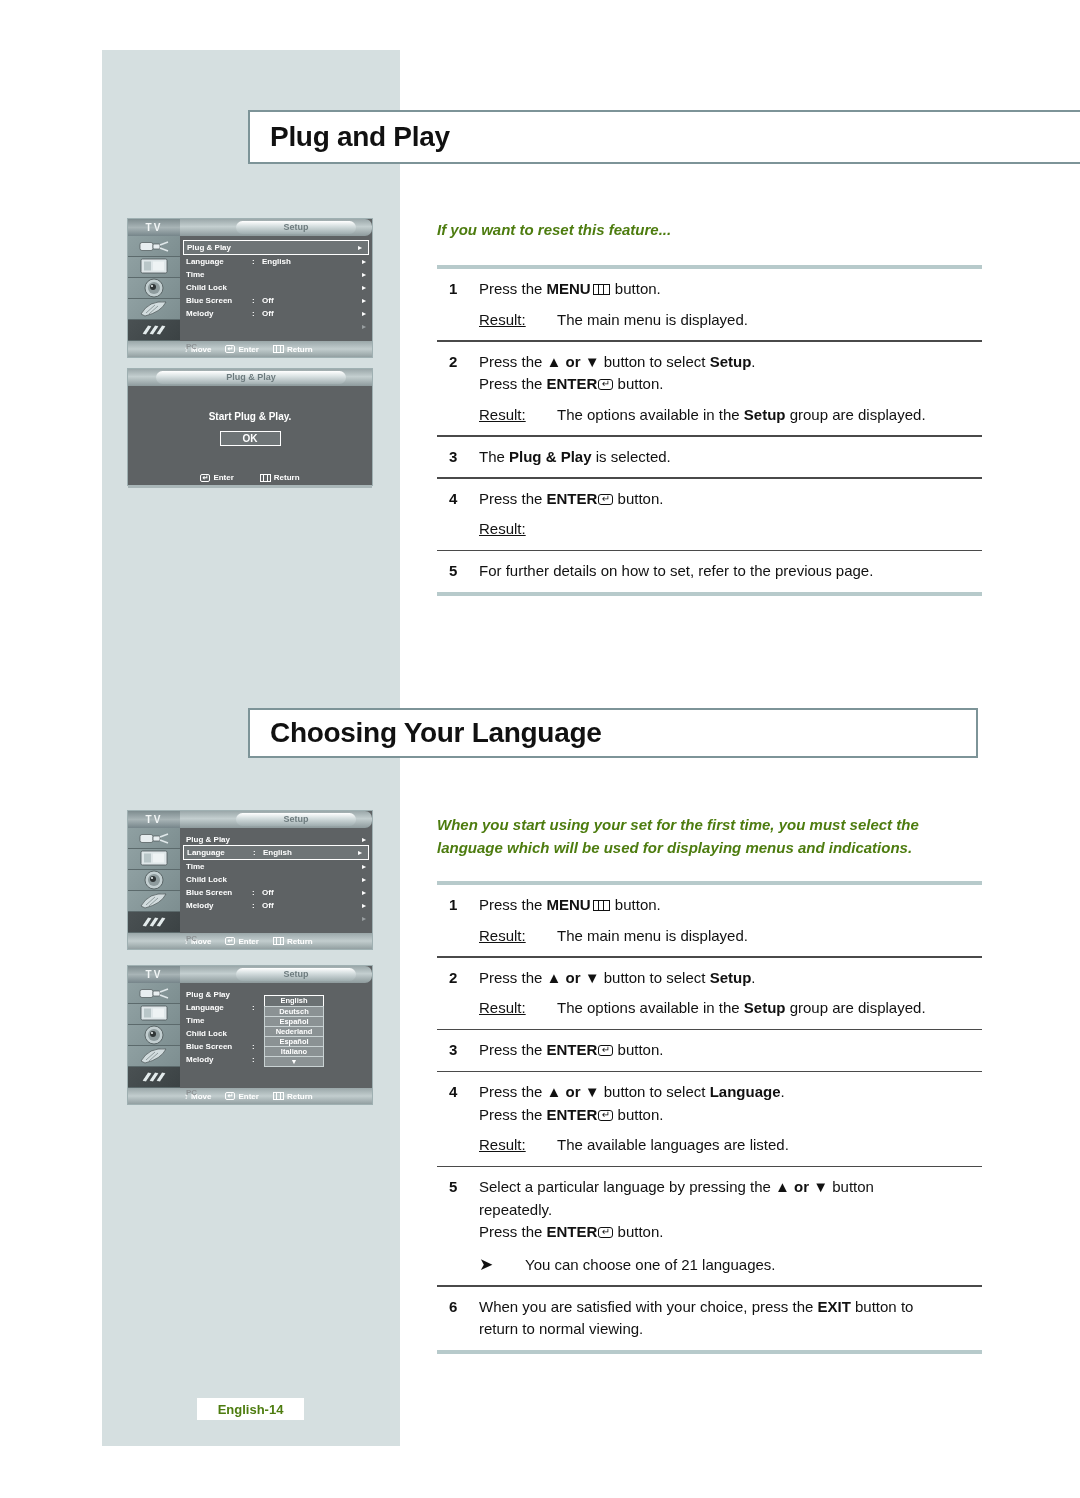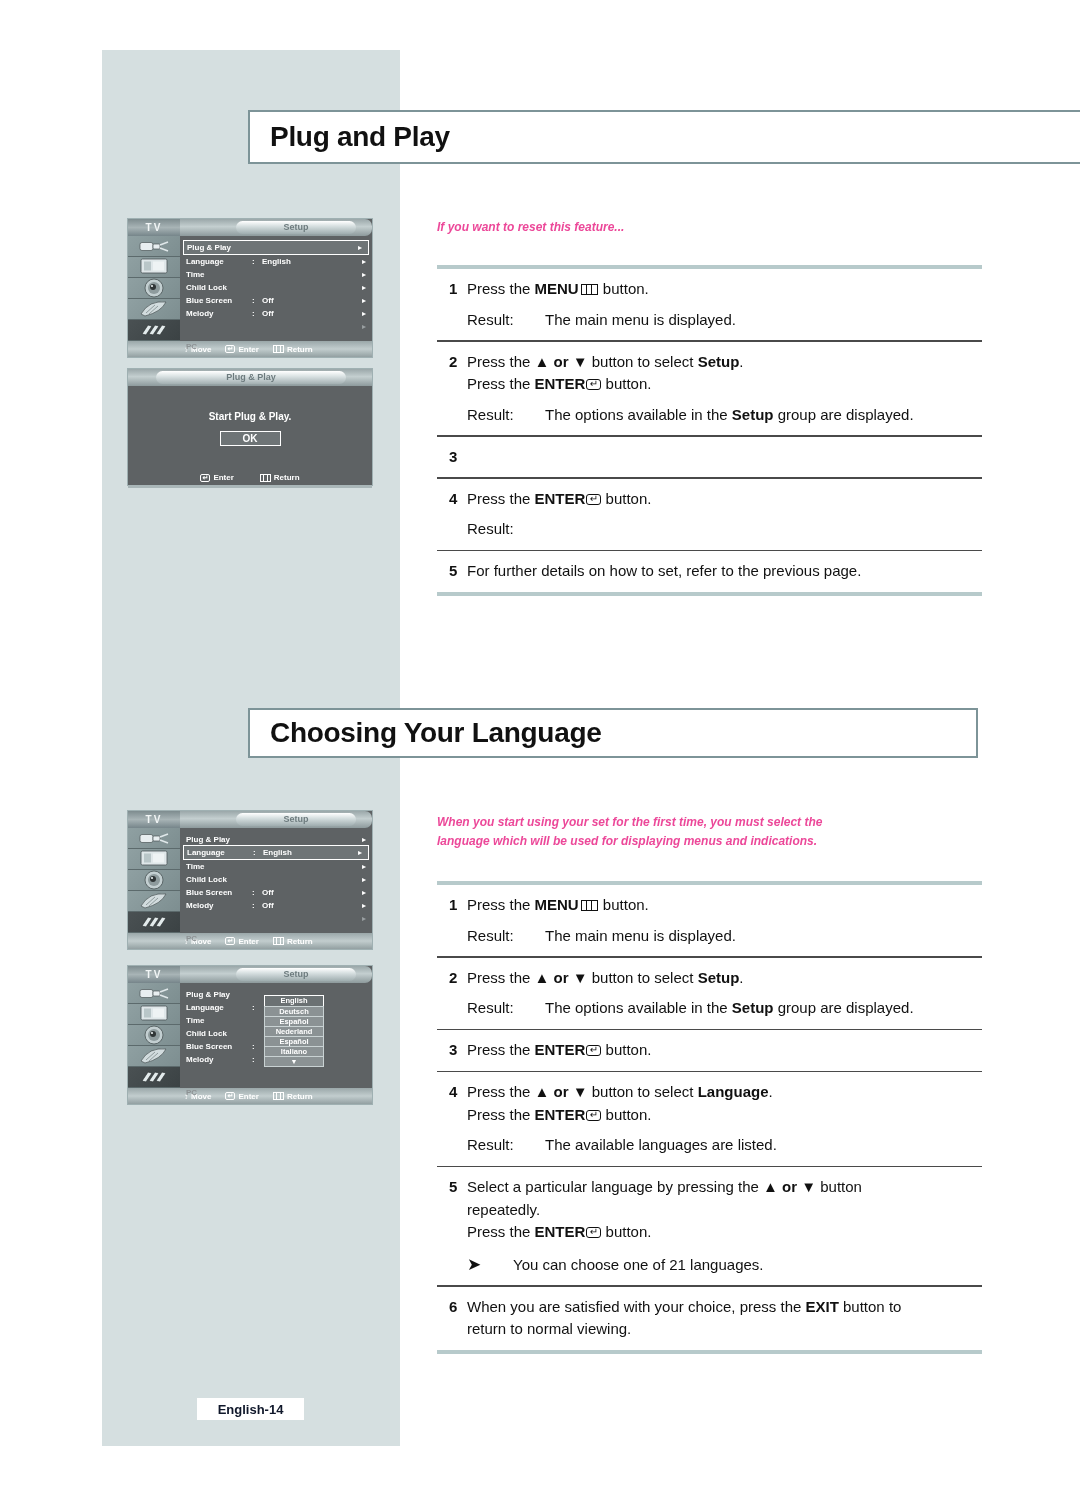--- a/index.html
+++ b/index.html
@@ -43,22 +43,22 @@
     font-family: "Liberation Sans", sans-serif;
   }
   #heading-1 { left: 248px; top: 110px; width: 842px; height: 54px; }
   #heading-2 { left: 248px; top: 708px; width: 730px; height: 50px; }
 
   
   .intro {
     position: absolute;
     font-style: italic;
     font-weight: bold;
-    font-size: 12px;
-    color: #ec4899;
+    font-size: 15px;
+    color: #4d7c0f;
     line-height: 1.55;
     font-family: "Liberation Sans", sans-serif;
   }
   #intro-1 { left: 437px; top: 218px; width: 545px; }
   #intro-2 { left: 437px; top: 813px; width: 552px; }
 
   
   .steps {
     position: absolute;
     width: 545px;
@@ -96,29 +96,31 @@
     text-align: left;
     padding-left: 12px;
     box-sizing: border-box;
     line-height: 1.5;
   }
   .step-body {
     flex: 1;
     font-size: 15px;
     color: #111;
     line-height: 1.5;
+    margin-left: 12px;
   }
   .step-line { display: block; }
   .result-line {
     display: flex;
     margin-top: 8px;
   }
   .result-label {
     width: 78px;
     flex: 0 0 78px;
+    text-decoration: underline;
   }
   .result-text { flex: 1; }
   .note-line {
     display: flex;
     margin-top: 10px;
     align-items: flex-start;
   }
   .note-arrow {
     width: 46px;
     flex: 0 0 46px;
@@ -442,21 +444,21 @@
     left: 197px;
     top: 1398px;
     width: 107px;
     height: 22px;
     background: #ffffff;
     display: flex;
     align-items: center;
     justify-content: center;
     font-size: 13px;
     font-weight: bold;
-    color: #0f172a;
+    color: #4d7c0f;
   }
 </style>
 </head>
 <body>
 
 <div id="page-panel"></div>
 
 <div class="heading-box" id="heading-1">
   <span class="heading-text">Plug and Play</span>
 </div>
@@ -616,20 +618,23 @@
         <span class="result-label">Result:</span>
         <span class="result-text"><span>The options available in the </span><b>Setup</b><span> group are displayed.</span></span>
       </span>
     </div>
   </div>
 
   <div class="rule-mid"></div>
 
   <div class="step">
     <div class="step-num">3</div>
+    <div class="step-body">
+      <span class="step-line"><span>The </span><b>Plug &amp; Play</b><span> is selected.</span></span>
+    </div>
   </div>
 
   <div class="rule-mid"></div>
 
   <div class="step">
     <div class="step-num">4</div>
     <div class="step-body">
       <span class="step-line"><span>Press the </span><b>ENTER</b><span class="enter-glyph"><span>↵</span></span><span> button.</span></span>
       <span class="result-line">
         <span class="result-label">Result:</span>

